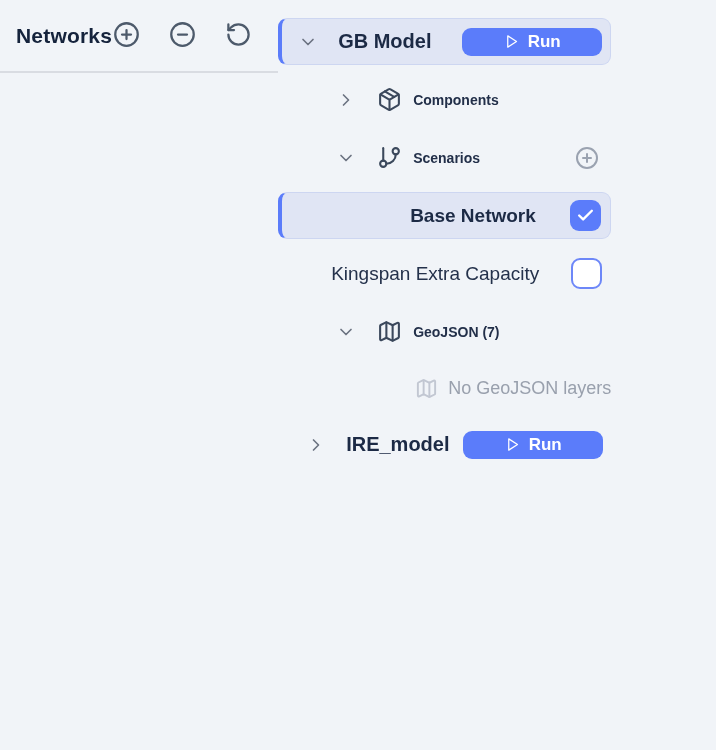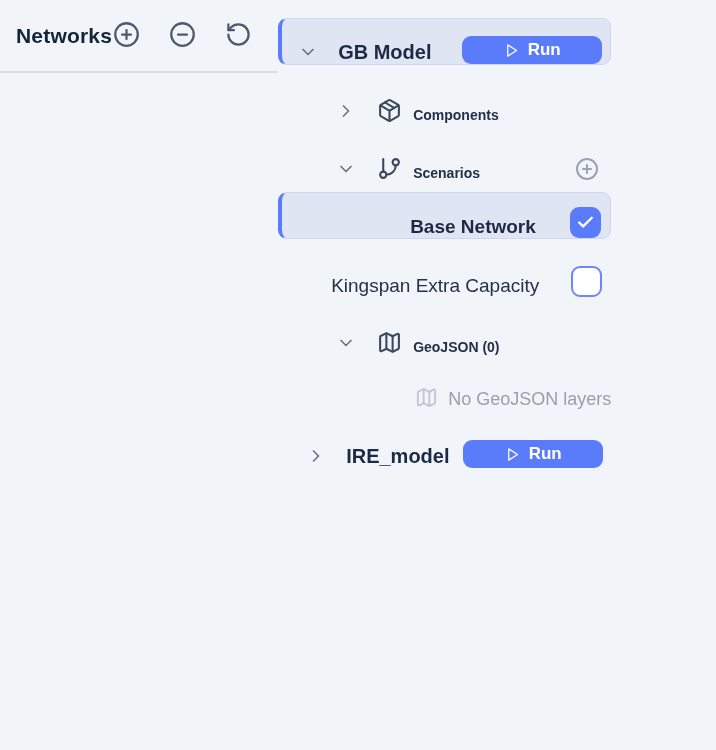--- a/index.html
+++ b/index.html
@@ -23,21 +23,21 @@
   .hdr-actions { margin-left:auto; display:flex; align-items:center; gap:28px; }
   .icon-btn {
     width:28px; height:28px; border:none; background:transparent; padding:0;
     color:#4d5a6b; cursor:pointer; display:flex; align-items:center; justify-content:center;
   }
   .icon-btn svg { width:27px; height:27px; }
 
   
   .tree { padding-top:18px; }
   .row {
-    height:47px; display:flex; align-items:flex-end;
+    height:47px; display:flex; align-items:center;
     margin:0 6px 11px 0;
   }
   .row.net { padding-left:14px; }
   .row.net.selected {
     background:#e0e5f4;
     border:1px solid #cdd6f1;
     border-left:4px solid #5b7cfa;
     border-radius:9px;
     padding-left:14px;
   }
@@ -243,21 +243,21 @@
       <span class="chev sm">
           <svg viewBox="0 0 24 24" width="20" height="20">
             <use href="#i-chevron-down"></use>
           </svg>
         </span>
       <span class="node-icon">
           <svg viewBox="0 0 24 24" width="25" height="25">
             <use href="#i-map"></use>
           </svg>
         </span>
-      <span class="lbl-group">GeoJSON (0)</span>
+      <span class="lbl-group">GeoJSON (7)</span>
     </div>
 
     <div class="row empty">
       <span class="node-icon muted">
           <svg viewBox="0 0 24 24" width="23" height="23">
             <use href="#i-map"></use>
           </svg>
         </span>
       <span class="lbl-empty">No GeoJSON layers</span>
     </div>

